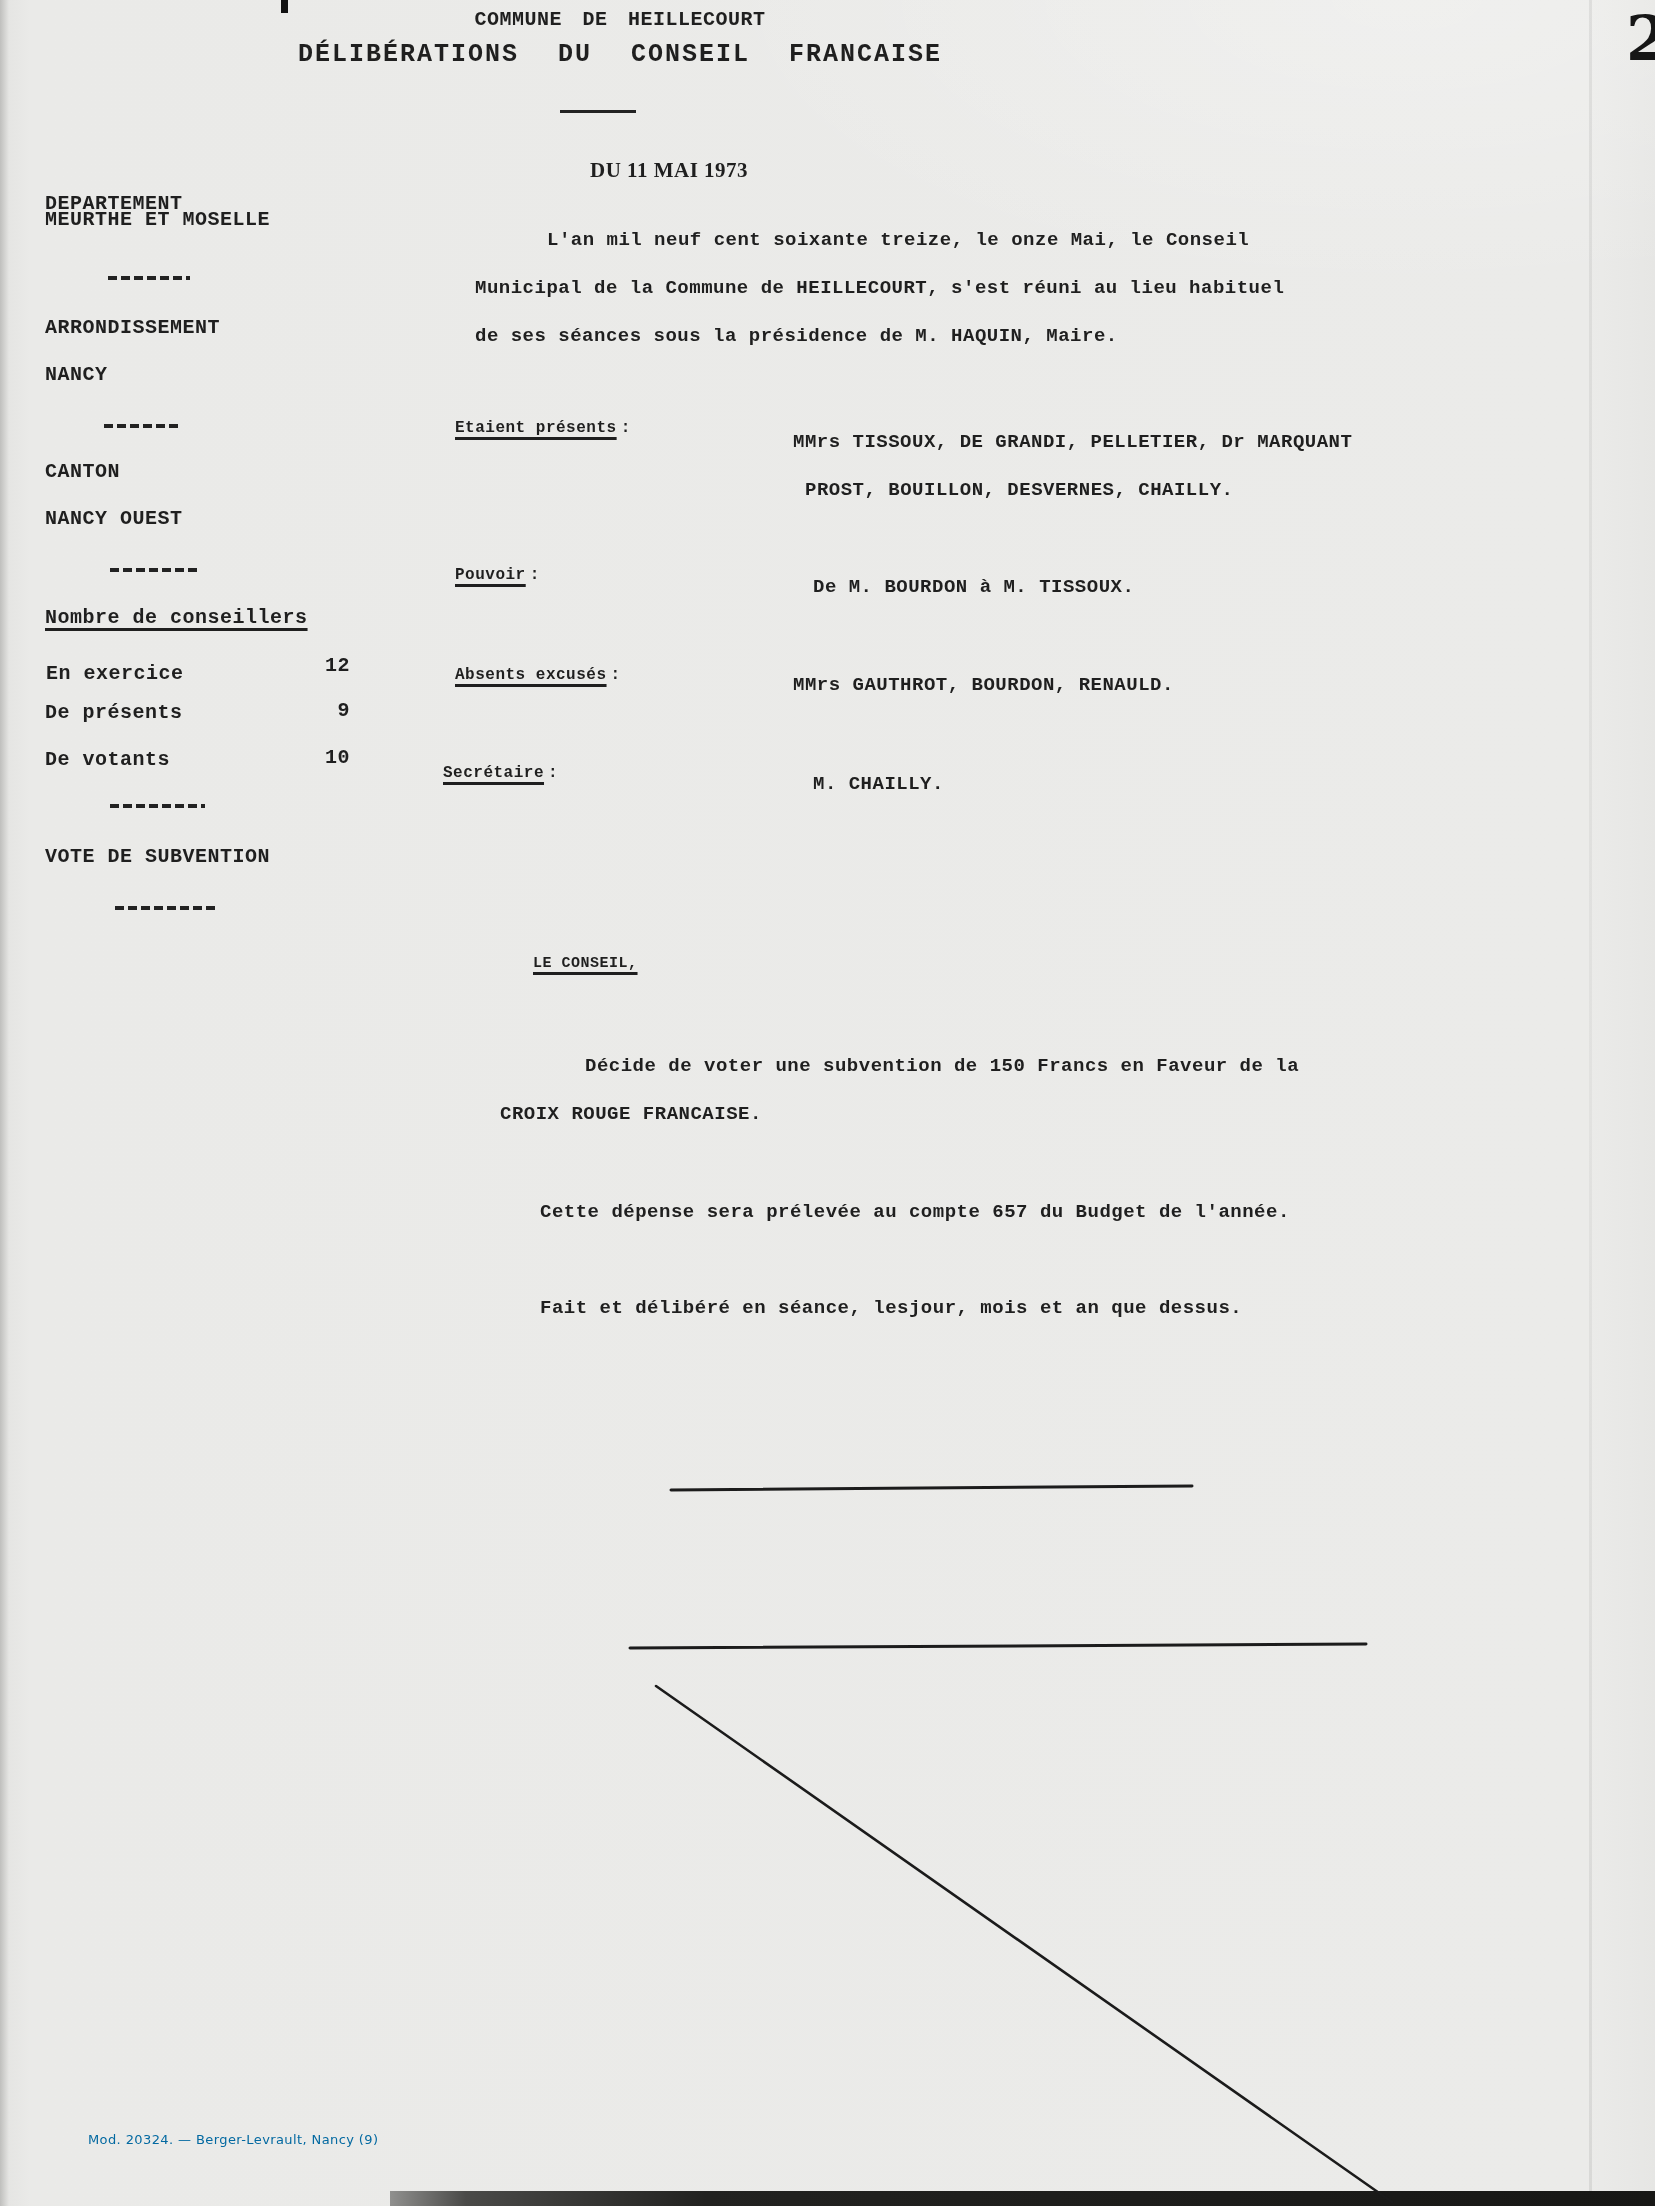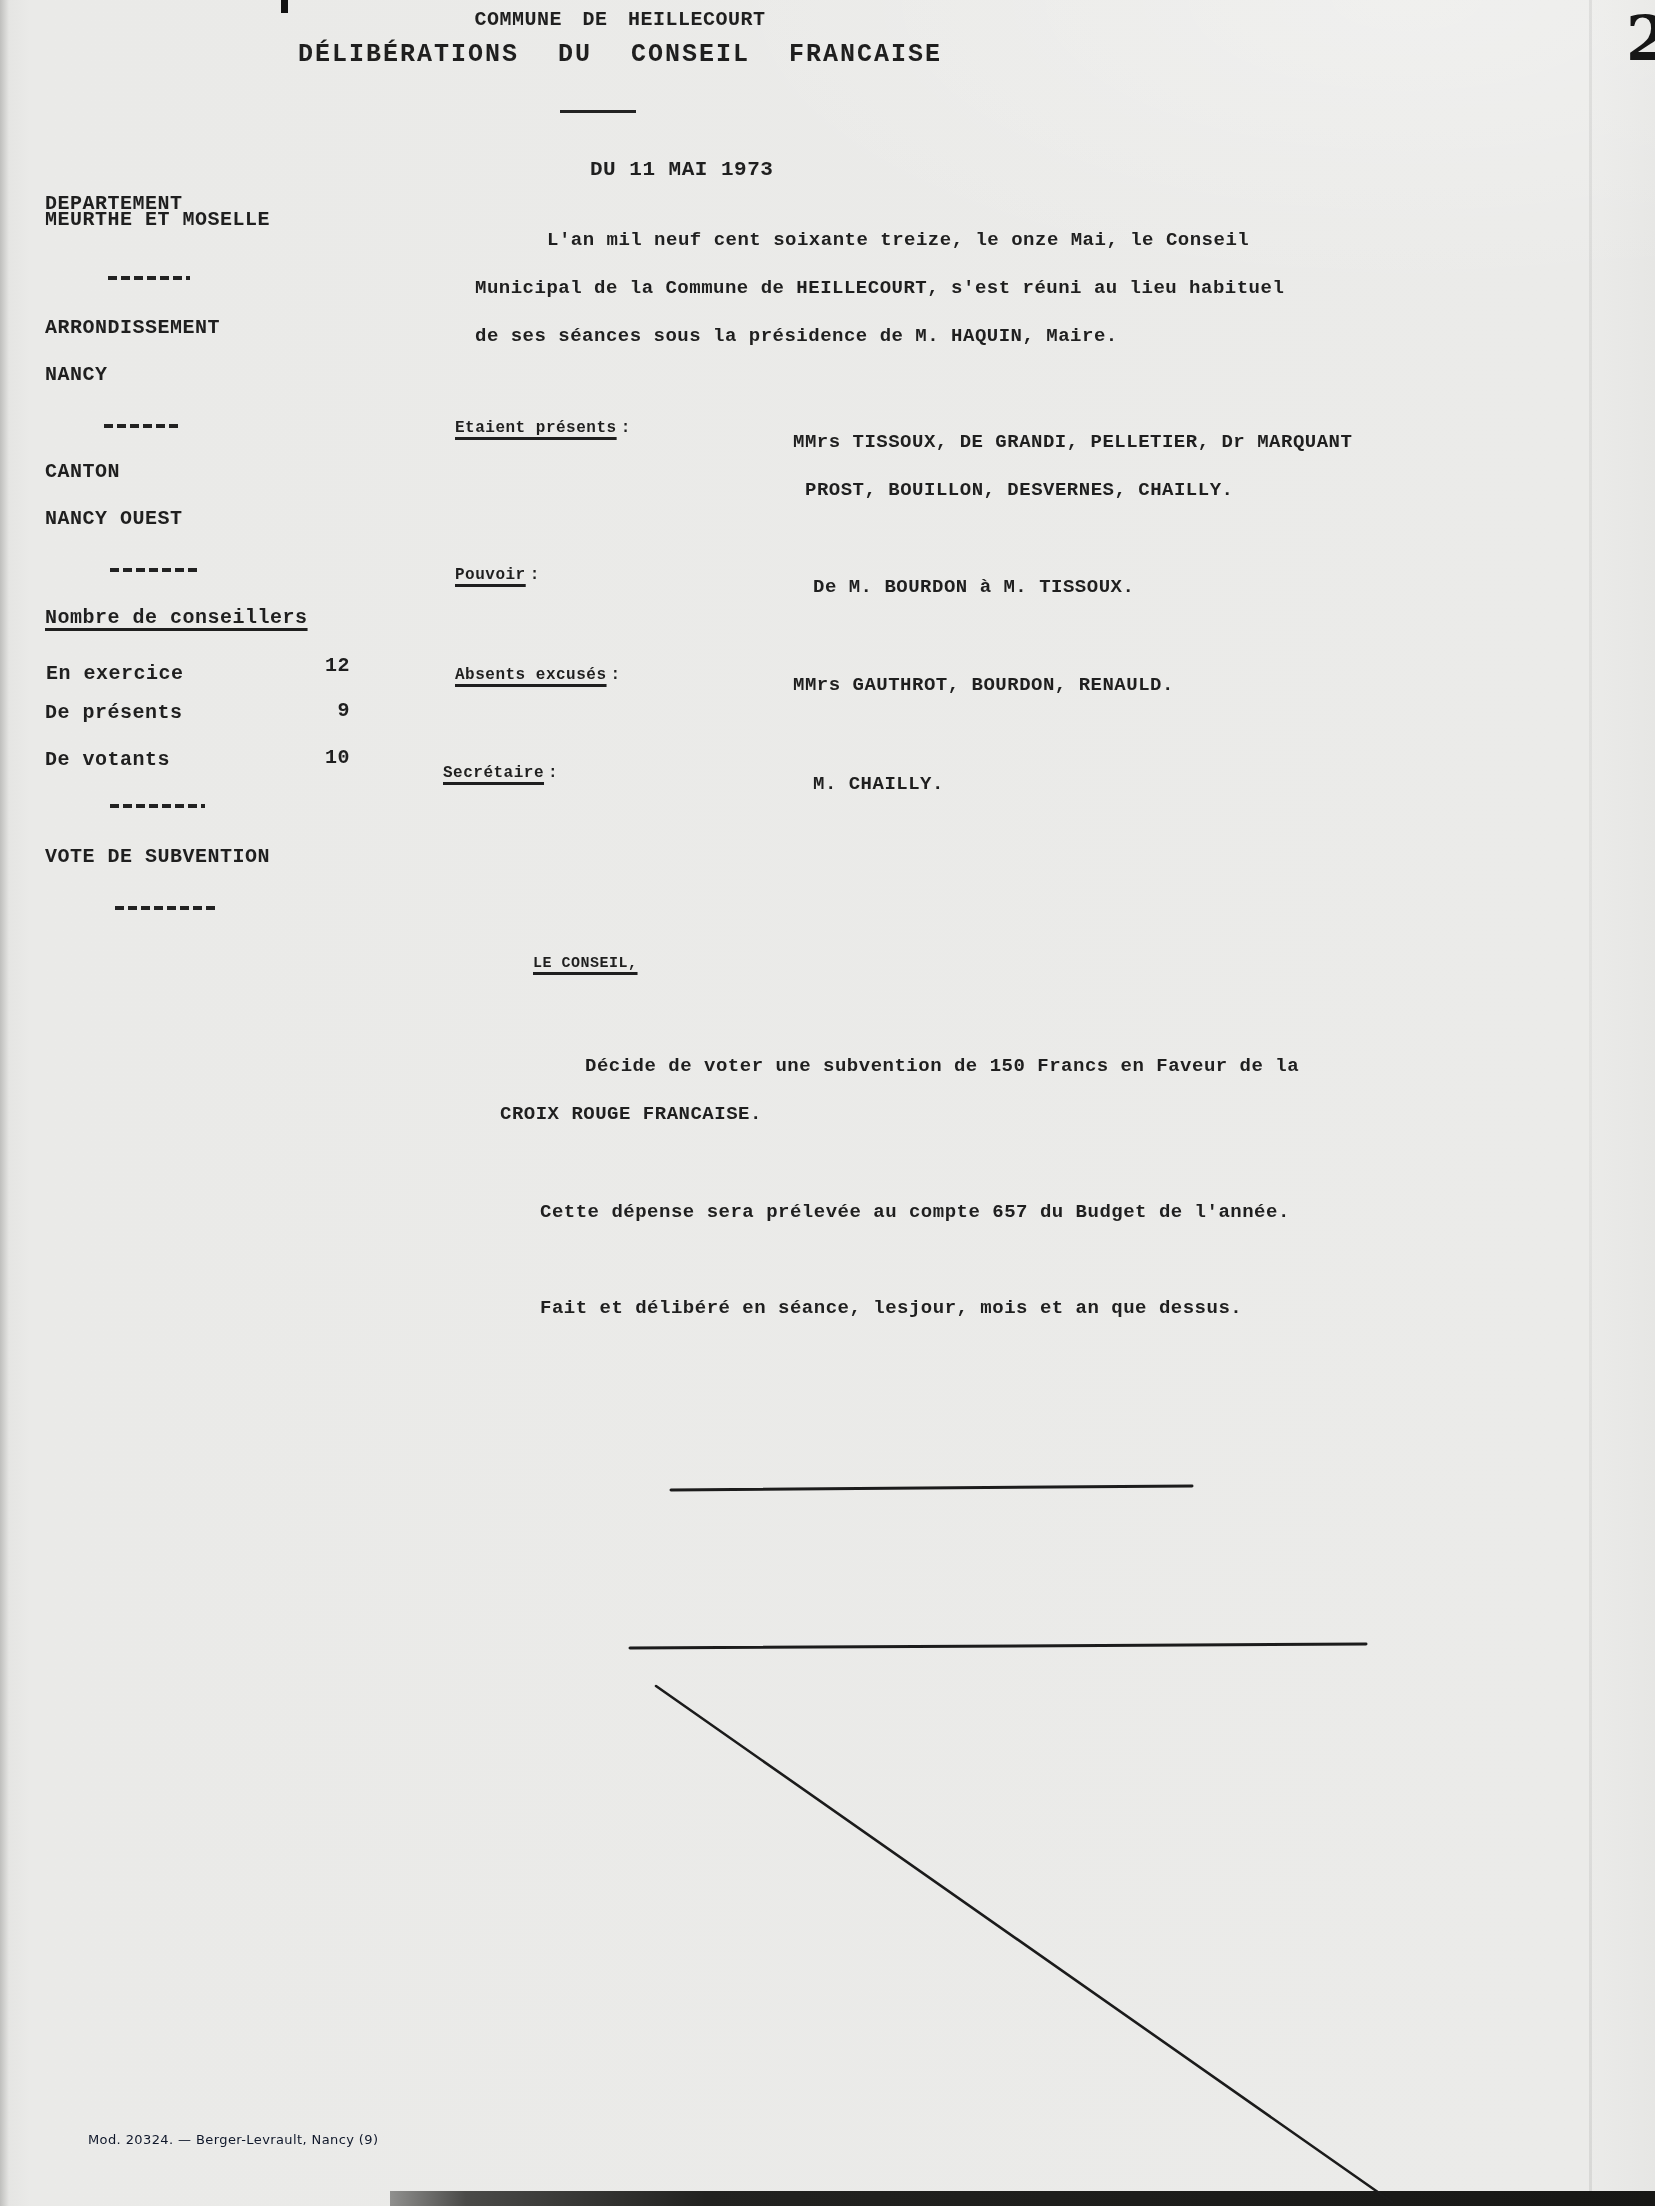--- a/index.html
+++ b/index.html
@@ -28,21 +28,21 @@
   .sidebar-text{font-size:20px;line-height:24px;}
   .body-text{font-size:19px;line-height:48px;}
   .label-col{font-size:16px;text-align:center;}
   .value-col{font-size:19px;line-height:48px;}
   .page-num{
     font-family:"DejaVu Serif","Liberation Serif",serif;
     font-weight:700;font-size:62px;color:#161616;
   }
   .imprint{
     font-family:"DejaVu Sans","Liberation Sans",sans-serif;
-    font-size:13px;color:#0f172a;letter-spacing:0.4px;
+    font-size:13px;color:#0369a1;letter-spacing:0.4px;
     filter:blur(0.4px);
   }
   .edge-crease{
     width:3px;height:2206px;
     background:linear-gradient(180deg, rgba(0,0,0,0.07), rgba(0,0,0,0.04) 50%, rgba(0,0,0,0.08));
   }
   .left-edge-shade{
     width:9px;height:2206px;left:0;top:0;
     background:linear-gradient(90deg, rgba(0,0,0,0.16), rgba(0,0,0,0));
   }
@@ -58,21 +58,21 @@
 <div class="abs left-edge-shade"></div>
 <div class="abs edge-crease" style="left:1589px;top:0;"></div>
 <div class="abs top-speck" style="left:281px;top:0;"></div>
 <div class="abs scan-bar" style="left:390px;right:0;top:2191px;"></div>
 
 <div class="abs page-num" style="left:1626px;top:2px;">2</div>
 
 <div class="abs mono" style="left:240px;top:8px;width:760px;text-align:center;font-size:20px;word-spacing:8px;">COMMUNE DE HEILLECOURT</div>
 <div class="abs mono" style="left:140px;top:40px;width:960px;text-align:center;font-size:25px;letter-spacing:2px;word-spacing:22px;">DÉLIBÉRATIONS DU CONSEIL FRANCAISE</div>
 <div class="abs" style="left:560px;top:110px;width:76px;height:2.5px;background:#222;"></div>
-<div class="abs mono" style="left:590px;top:158px;font-size:21px;">DU 11 MAI 1973</div>
+<div class="abs mono" style="left:590px;top:158px;font-size:21px;font-family:Liberation Serif, serif;">DU 11 MAI 1973</div>
 
 <div class="abs mono sidebar-text" style="left:45px;top:160px;margin-top:32px;">DEPARTEMENT</div>
 <div class="abs mono sidebar-text" style="left:45px;top:208px;">MEURTHE ET MOSELLE</div>
 <div class="abs dash-sep" style="left:108px;top:276px;width:82px;"></div>
 <div class="abs mono sidebar-text" style="left:45px;top:316px;">ARRONDISSEMENT</div>
 <div class="abs mono sidebar-text" style="left:45px;top:363px;">NANCY</div>
 <div class="abs dash-sep" style="left:104px;top:424px;width:78px;"></div>
 <div class="abs mono sidebar-text" style="left:45px;top:460px;">CANTON</div>
 <div class="abs mono sidebar-text" style="left:45px;top:507px;">NANCY OUEST</div>
 <div class="abs dash-sep" style="left:110px;top:568px;width:90px;"></div>

